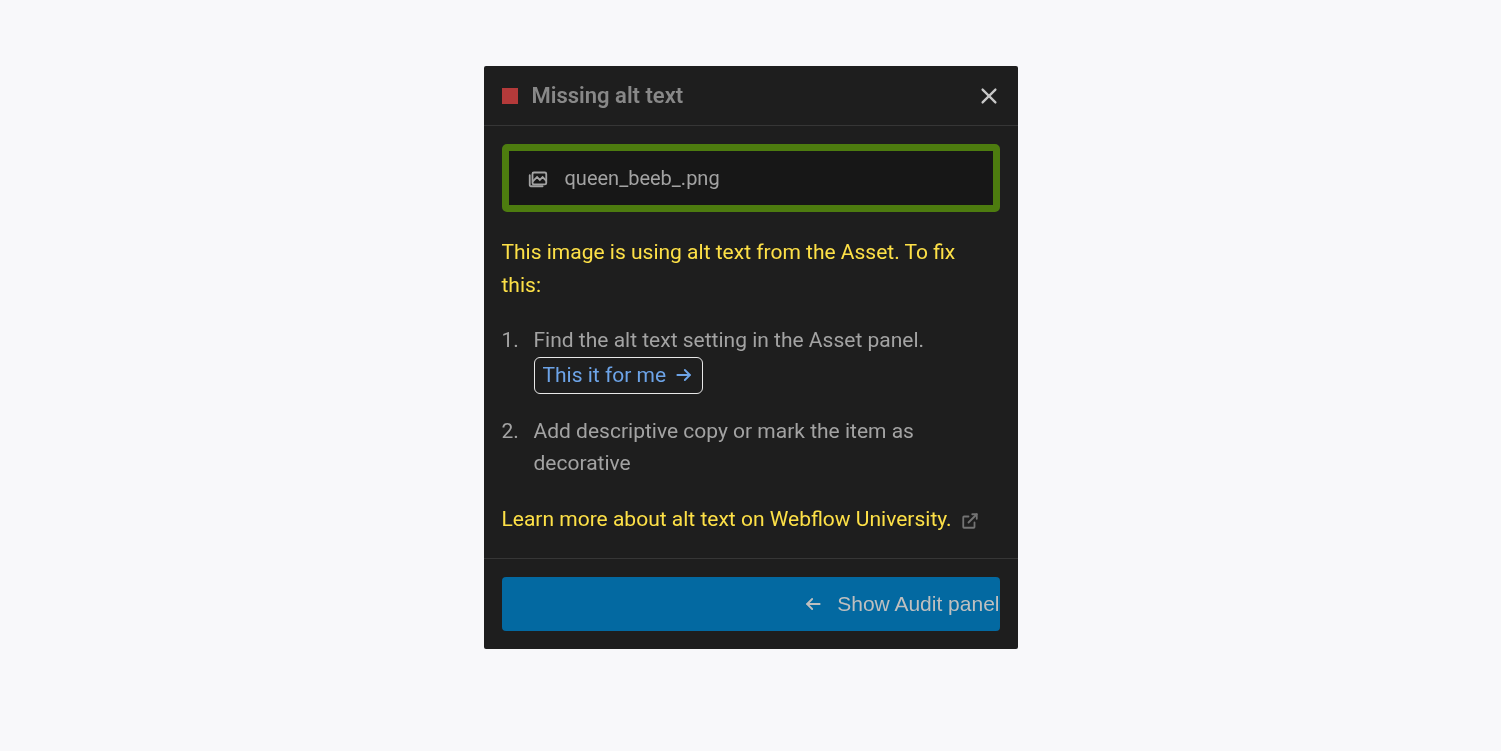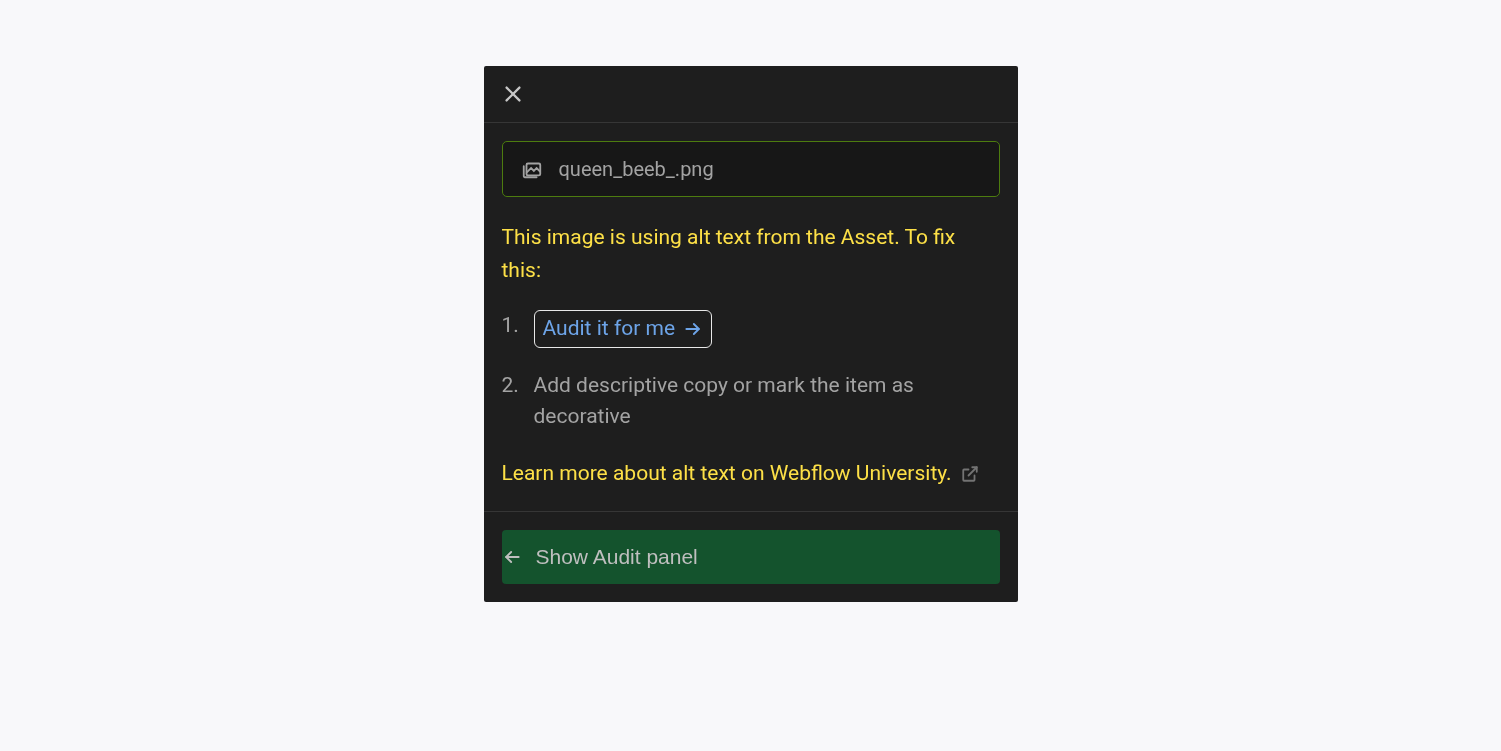--- a/index.html
+++ b/index.html
@@ -62,21 +62,21 @@
     .panel-body {
       padding: 18px 18px 0 18px;
     }
     
     .file-chip {
       display: flex;
       align-items: center;
       gap: 16px;
       padding: 15px 18px;
       background: #171717;
-      border: 1px solid #4d7c0f;
+      border: 7px solid #4d7c0f;
       border-radius: 5px;
       margin-bottom: 24px;
     }
     
     .file-chip-icon {
       color: #a3a3a3;
       display: flex;
       align-items: center;
     }
     
@@ -148,41 +148,45 @@
     
     .panel-footer {
       padding: 18px 18px 18px 18px;
       border-top: 1px solid #363636;
     }
     
     .back-btn {
       width: 100%;
       display: flex;
       align-items: center;
-      justify-content: flex-start;
+      justify-content: flex-end;
       gap: 14px;
-      background: #14532d;
+      background: #0369a1;
       border: none;
       border-radius: 4px;
       padding: 15px 0;
       color: #bfbfbf;
       font-size: 21px;
       cursor: pointer;
     }
     
     .back-btn-icon {
       display: flex;
       align-items: center;
     }
   </style>
 </head>
 <body>
 
 <div class="panel">
   <div class="panel-header">
+    <div class="header-left">
+      <div class="status-square"></div>
+      <div class="panel-title">Missing alt text</div>
+    </div>
     <div class="close-btn">
       <svg width="22" height="22" viewBox="0 0 24 24" fill="none" stroke="currentColor" stroke-width="2.5" stroke-linecap="round">
         <line x1="5" y1="5" x2="19" y2="19"></line>
         <line x1="19" y1="5" x2="5" y2="19"></line>
       </svg>
     </div>
   </div>
 
   <div class="panel-body">
     <div class="file-chip">
@@ -193,22 +197,23 @@
           <path d="M3 9 L3 20 Q3 21 4 21 L17 21" stroke-linecap="round"></path>
         </svg>
       </span>
       <span class="file-chip-name">queen_beeb_.png</span>
     </div>
 
     <p class="description">This image is using alt text from the Asset. To fix this:</p>
 
     <ol class="steps">
       <li>
+        <span>Find the alt text setting in the Asset panel.</span>
         <span class="find-link">
-          <span>Audit it for me</span>
+          <span>This it for me</span>
           <svg width="20" height="20" viewBox="0 0 24 24" fill="none" stroke="currentColor" stroke-width="2.2" stroke-linecap="round" stroke-linejoin="round">
             <line x1="4" y1="12" x2="19" y2="12"></line>
             <polyline points="13 6 19 12 13 18"></polyline>
           </svg>
         </span>
       </li>
       <li>
         <span>Add descriptive copy or mark the item as decorative</span>
       </li>
     </ol>

